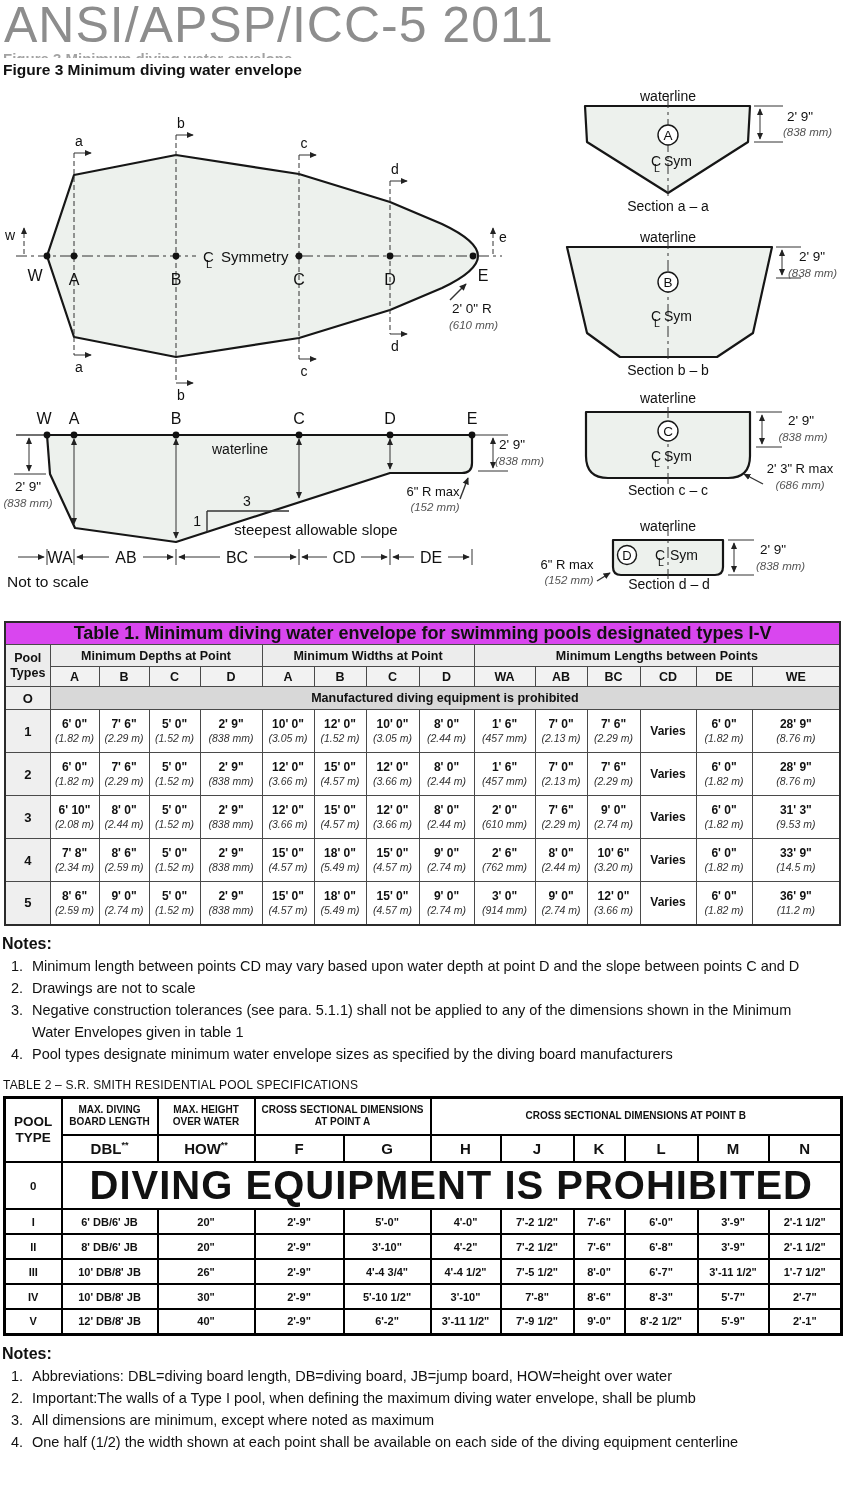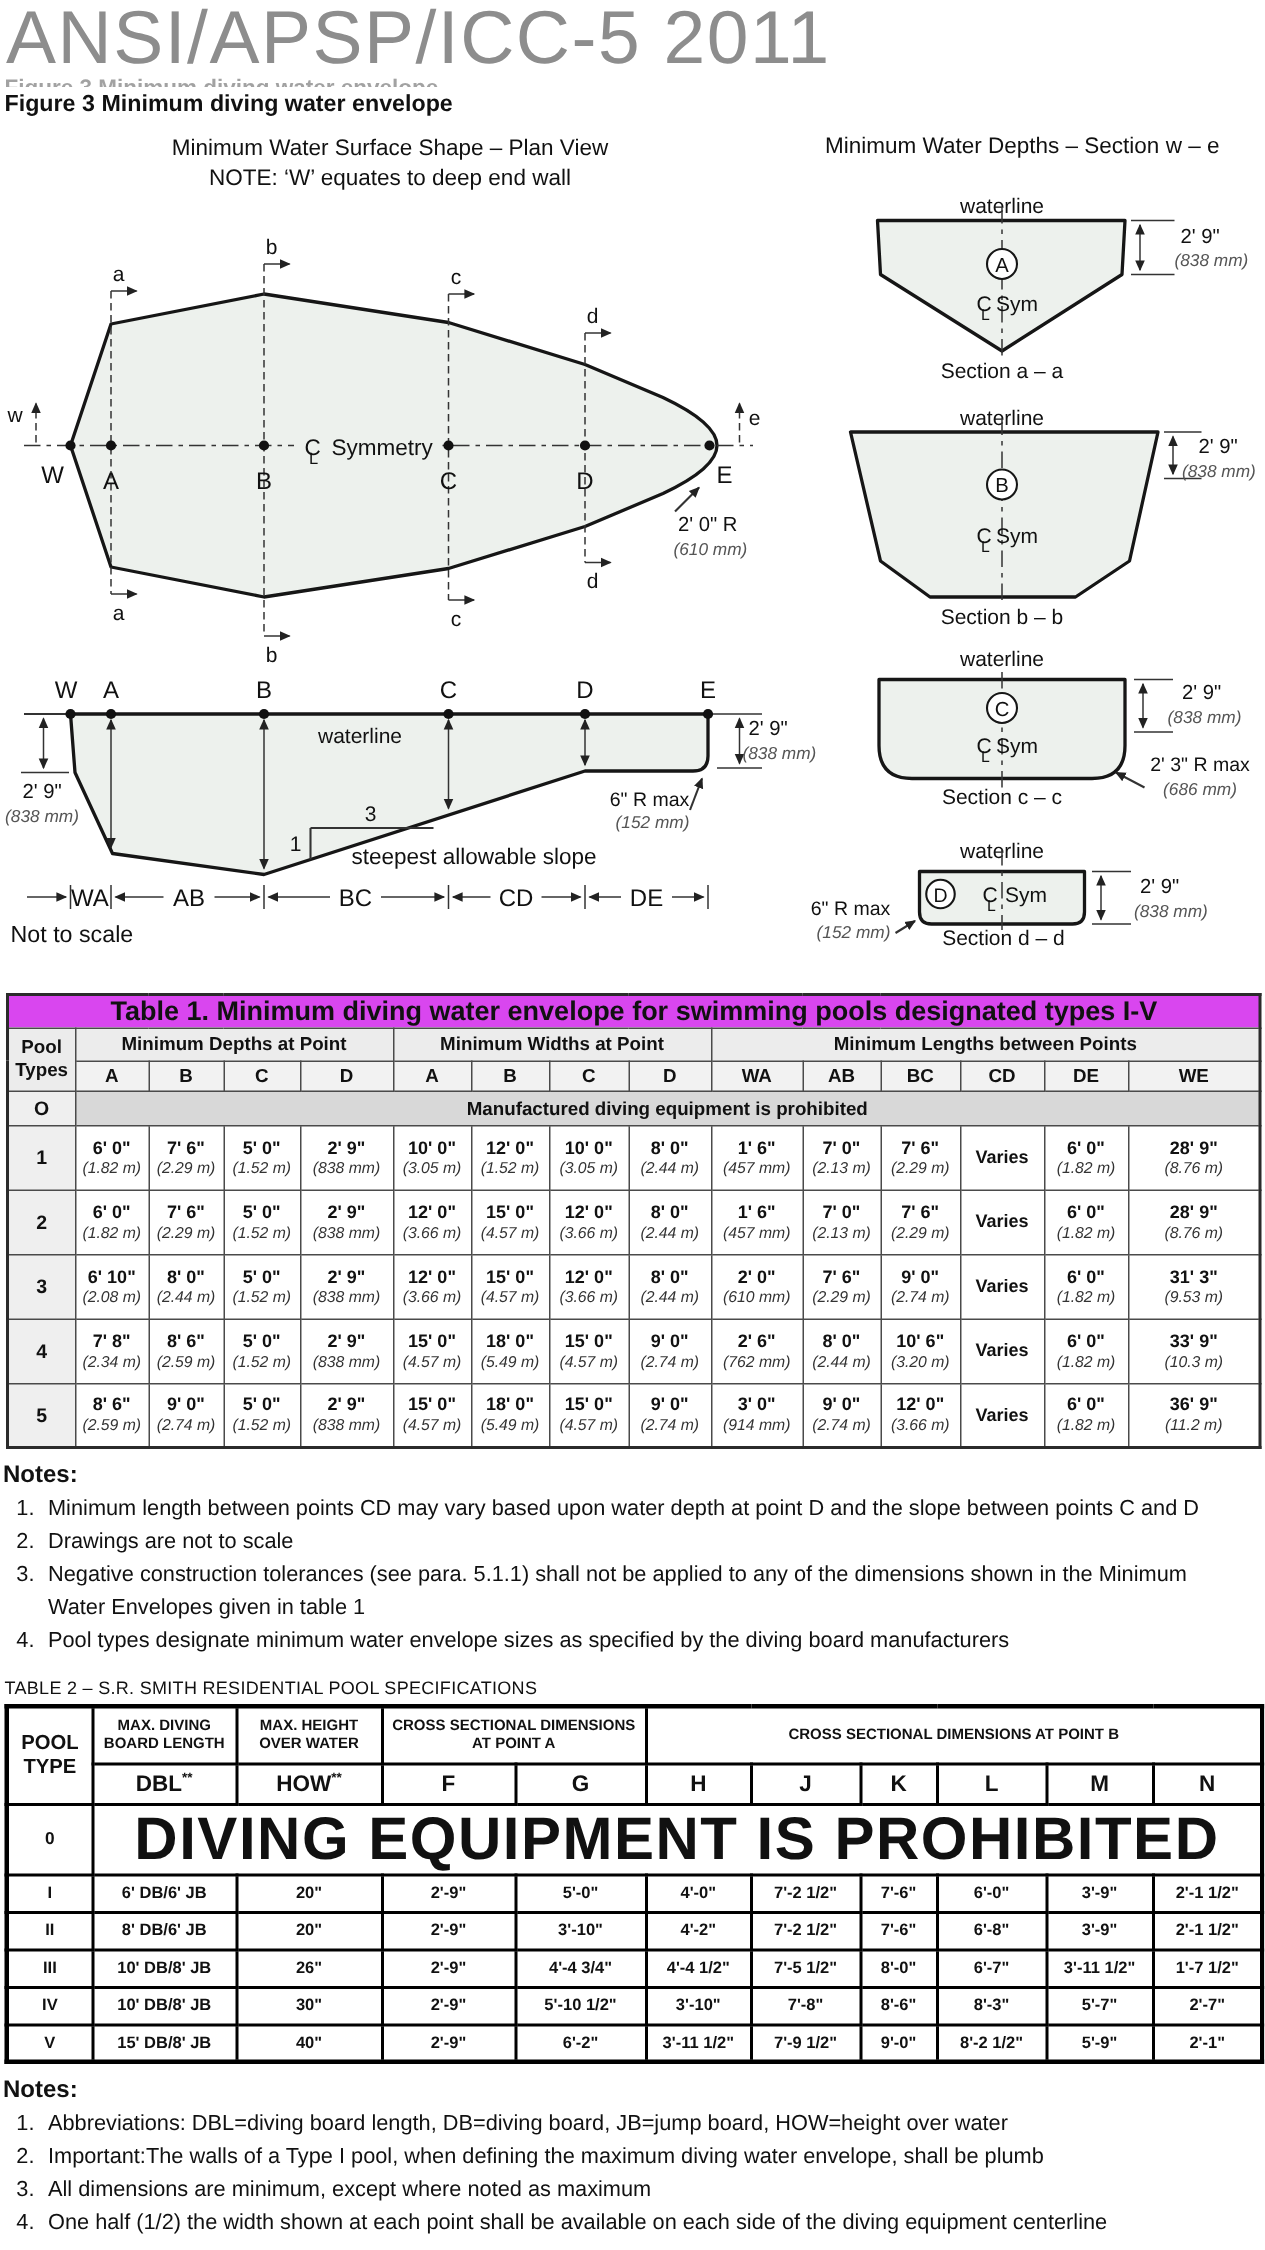--- a/index.html
+++ b/index.html
@@ -70,27 +70,20 @@
 </style>
 </head>
 <body>
 
 <div class="page">
 
   <div class="masthead">ANSI/APSP/ICC-5 2011</div>
   <div class="ghost">Figure 3 Minimum diving water envelope</div>
   <div class="figure-title">Figure 3 Minimum diving water envelope</div>
 
-  <div class="captions">
-    <div class="cap-left">
-      <div>Minimum Water Surface Shape – Plan View</div>
-      <div>NOTE: ‘W’ equates to deep end wall</div>
-    </div>
-    <div class="cap-right">Minimum Water Depths – Section w – e</div>
-  </div>
 
   <div class="diagrams">
 
     <svg id="plan-svg" width="520" height="320" viewBox="0 0 520 320">
       <defs>
         <marker id="ah" viewBox="0 0 10 10" refX="8" refY="5" markerWidth="8" markerHeight="8" markerUnits="userSpaceOnUse" orient="auto-start-reverse">
           <path d="M0,1 L9,5 L0,9 z" fill="#222"></path>
         </marker>
       </defs>
       <path class="shape" d="M 47 164 L 74 83 L 176 63 L 299 82 L 390 110 L 442 132 Q 478 149 478 164 Q 478 179 442 196 L 390 218 L 299 246 L 176 265 L 74 245 Z"></path>
@@ -598,21 +591,21 @@
           </td>
           <td class="t1-cell">
             <div class="v">Varies</div>
           </td>
           <td class="t1-cell">
             <div class="v">6' 0"</div>
             <div class="m">(1.82 m)</div>
           </td>
           <td class="t1-cell">
             <div class="v">33' 9"</div>
-            <div class="m">(10.3 m)</div>
+            <div class="m">(14.5 m)</div>
           </td>
         </tr>
         <tr class="t1-row">
           <td class="t1-type">5</td>
           <td class="t1-cell">
             <div class="v">8' 6"</div>
             <div class="m">(2.59 m)</div>
           </td>
           <td class="t1-cell">
             <div class="v">9' 0"</div>
@@ -782,21 +775,21 @@
           <td>5'-10 1/2"</td>
           <td>3'-10"</td>
           <td>7'-8"</td>
           <td>8'-6"</td>
           <td>8'-3"</td>
           <td>5'-7"</td>
           <td>2'-7"</td>
         </tr>
         <tr class="t2-row">
           <td class="t2-type">V</td>
-          <td>15' DB/8' JB</td>
+          <td>12' DB/8' JB</td>
           <td>40"</td>
           <td>2'-9"</td>
           <td>6'-2"</td>
           <td>3'-11 1/2"</td>
           <td>7'-9 1/2"</td>
           <td>9'-0"</td>
           <td>8'-2 1/2"</td>
           <td>5'-9"</td>
           <td>2'-1"</td>
         </tr>

